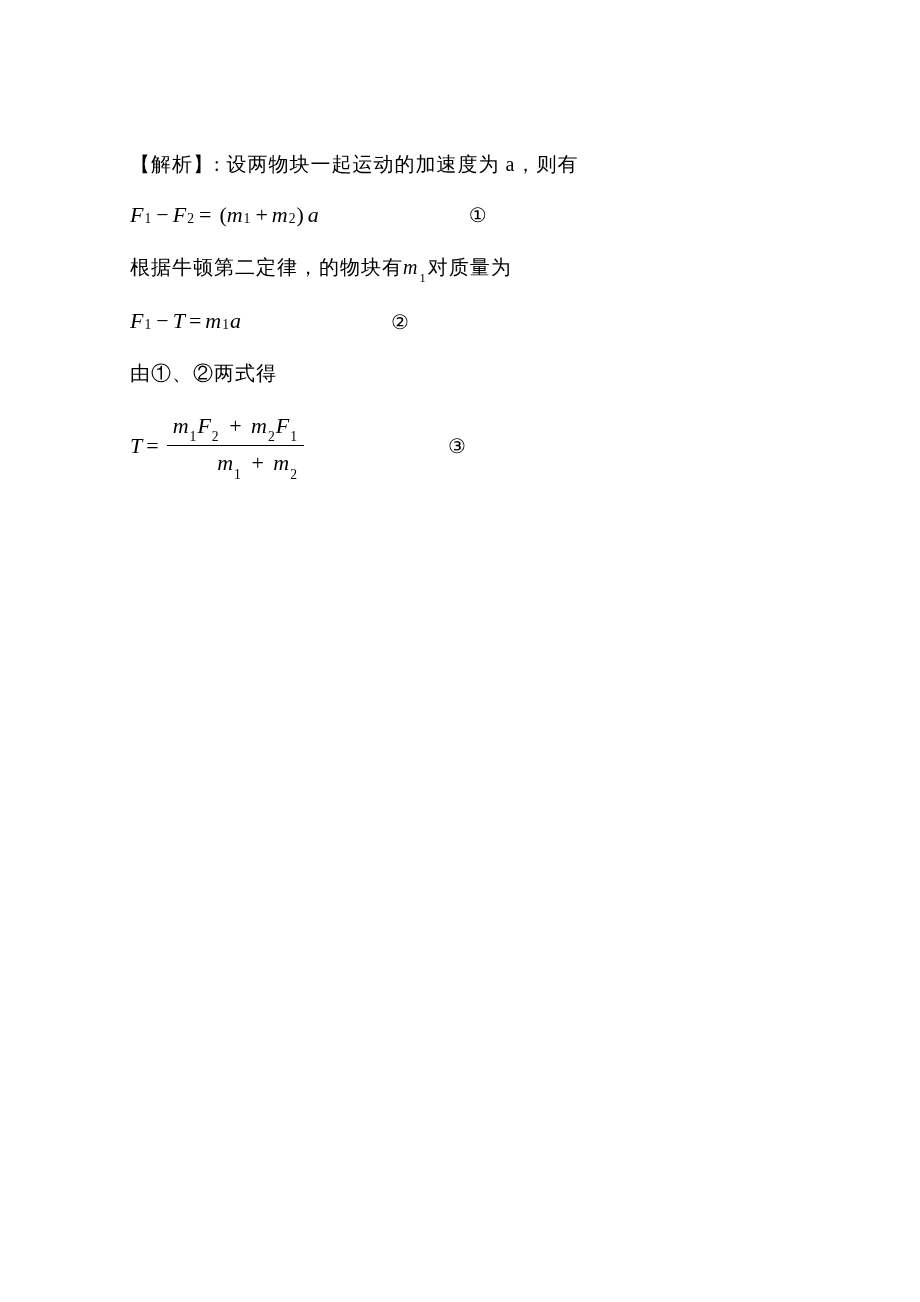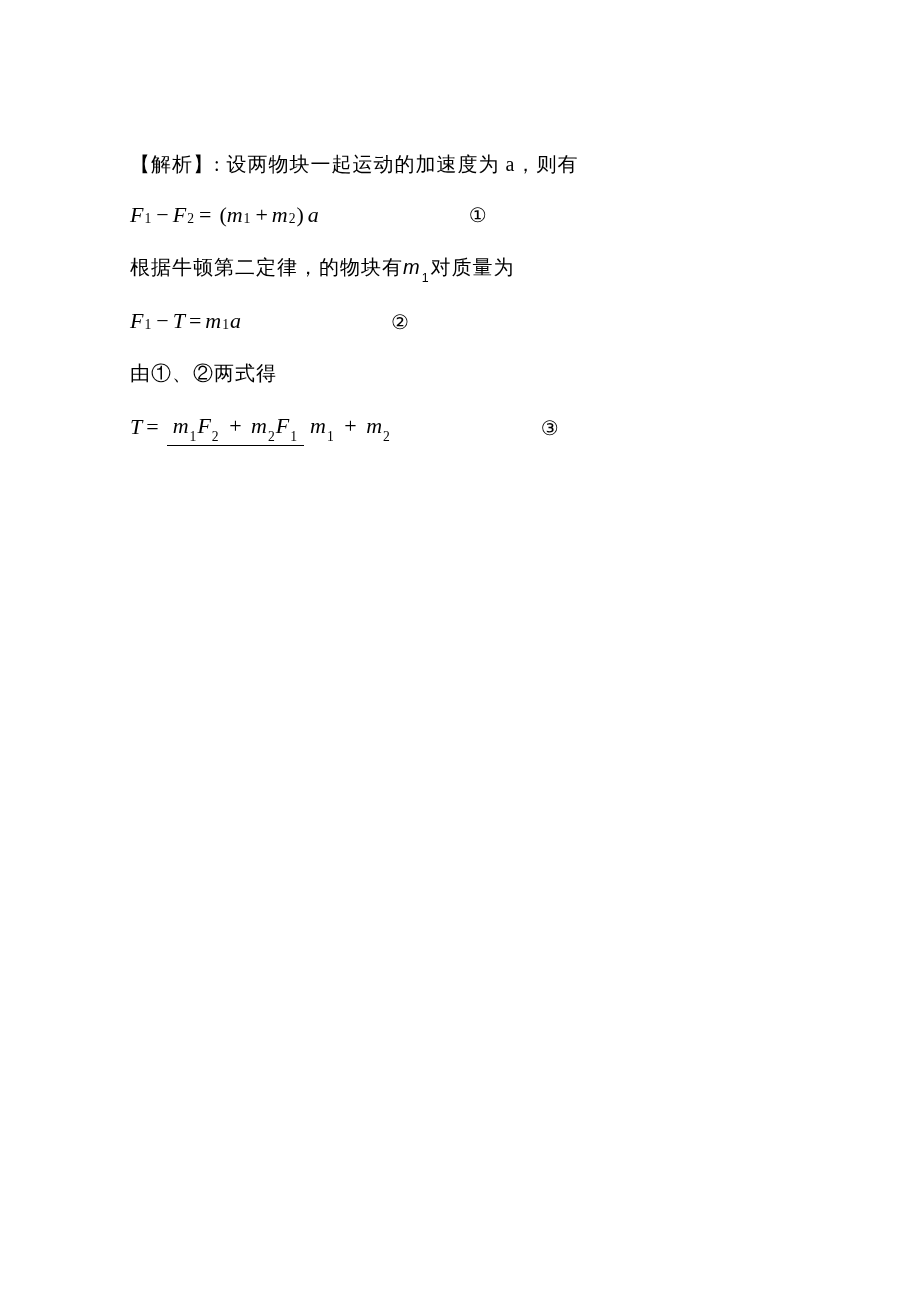--- a/index.html
+++ b/index.html
@@ -47,34 +47,34 @@
       font-style: normal;
       margin-left: 1px;
       margin-right: 1px;
     }
     .op {
       font-style: normal;
       margin: 0 4px;
     }
     .frac {
       display: inline-flex;
-      flex-direction: row;
-      align-items: flex-start;
+      flex-direction: column;
+      align-items: flex-end;
       vertical-align: middle;
       margin: 0 4px;
     }
     .frac .num, .frac .den {
       padding: 2px 6px;
       white-space: nowrap;
     }
     .frac .num {
       border-bottom: 1.2px solid #000;
     }
     .inline-math {
-      font-family: Liberation Sans, sans-serif;
+      font-family: Liberation Serif, serif;
       font-style: italic;
     }
   </style>
 </head>
 <body>
 
 <div class="para">
   <span>【解析】:</span>
   <span>设两物块一起运动的加速度为 a，则有</span>
 </div>

